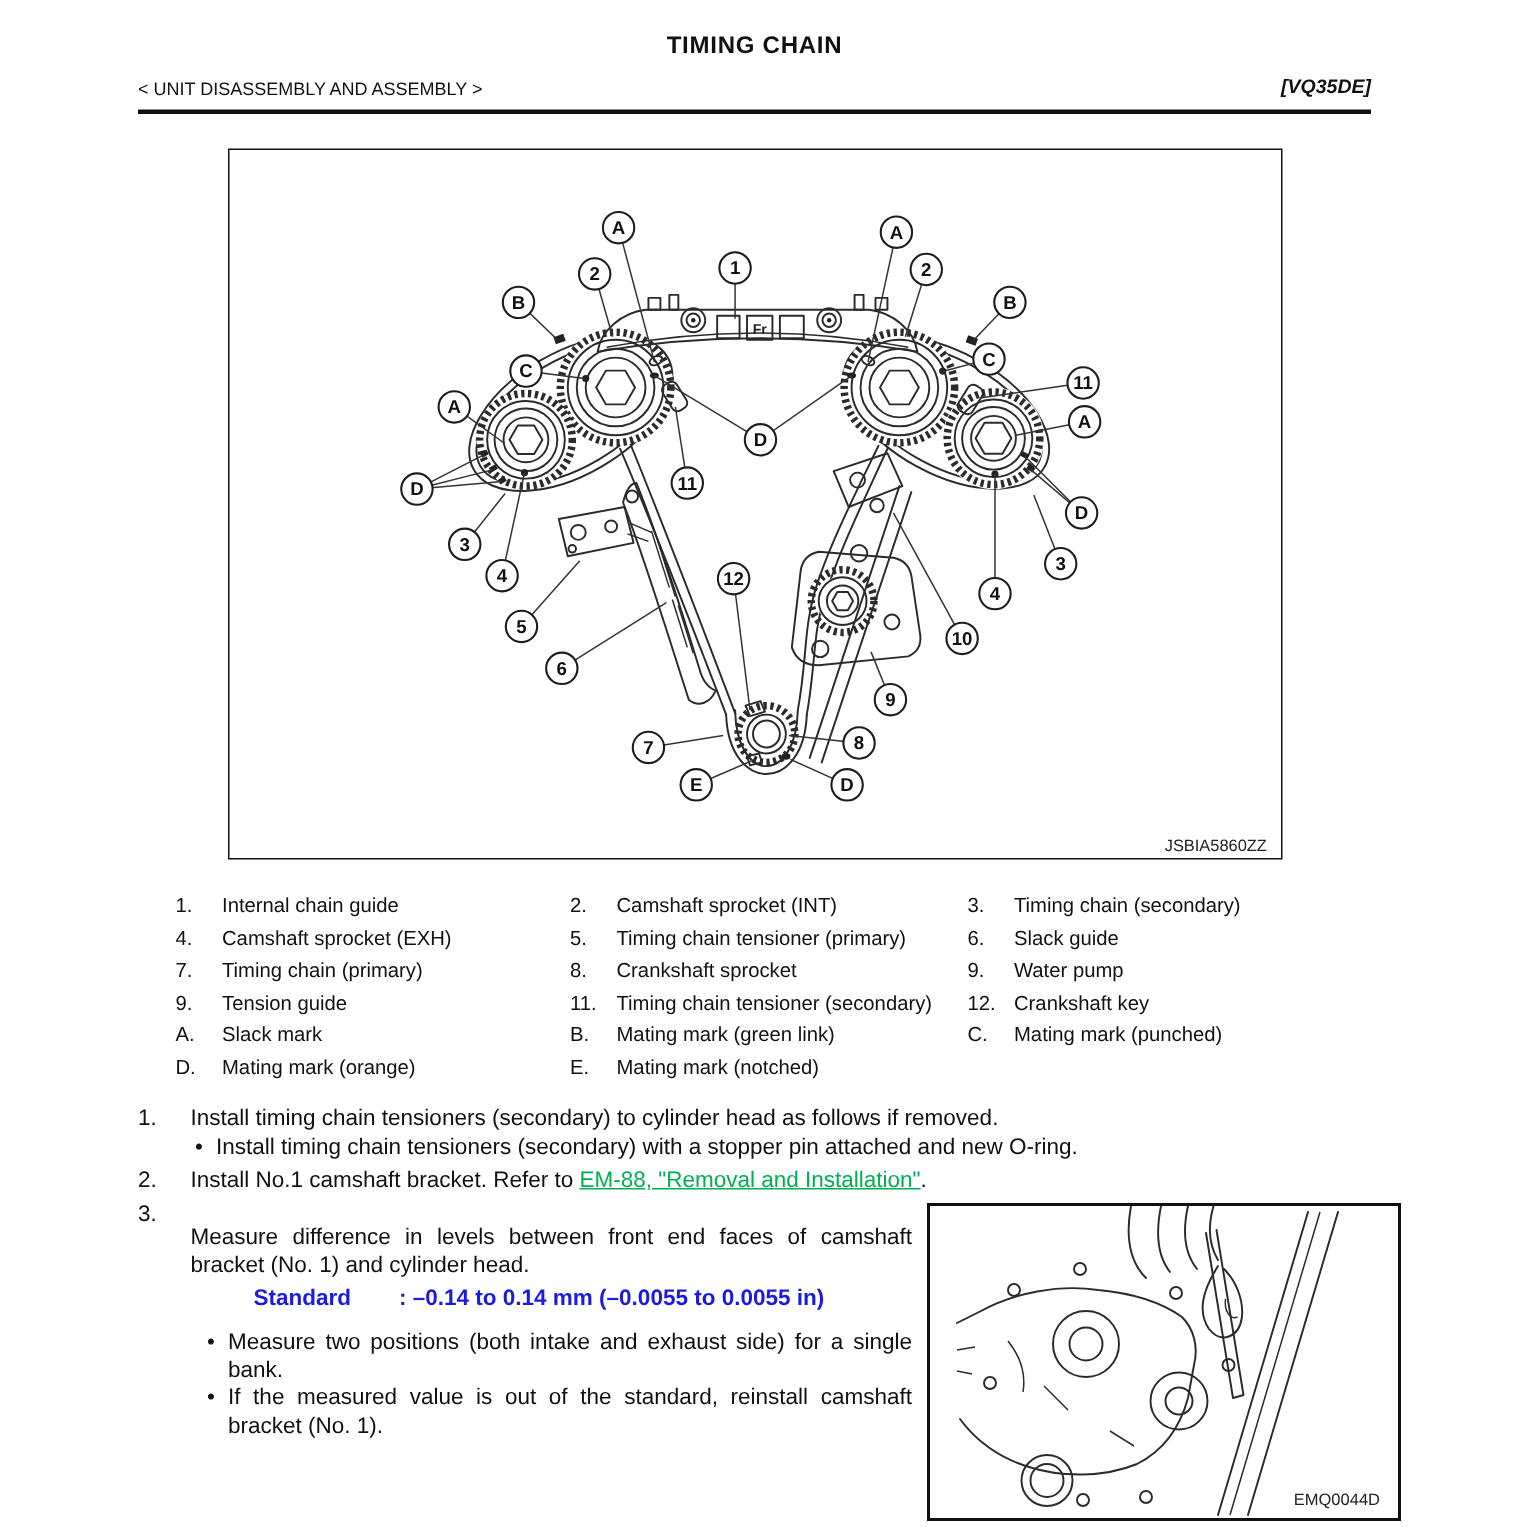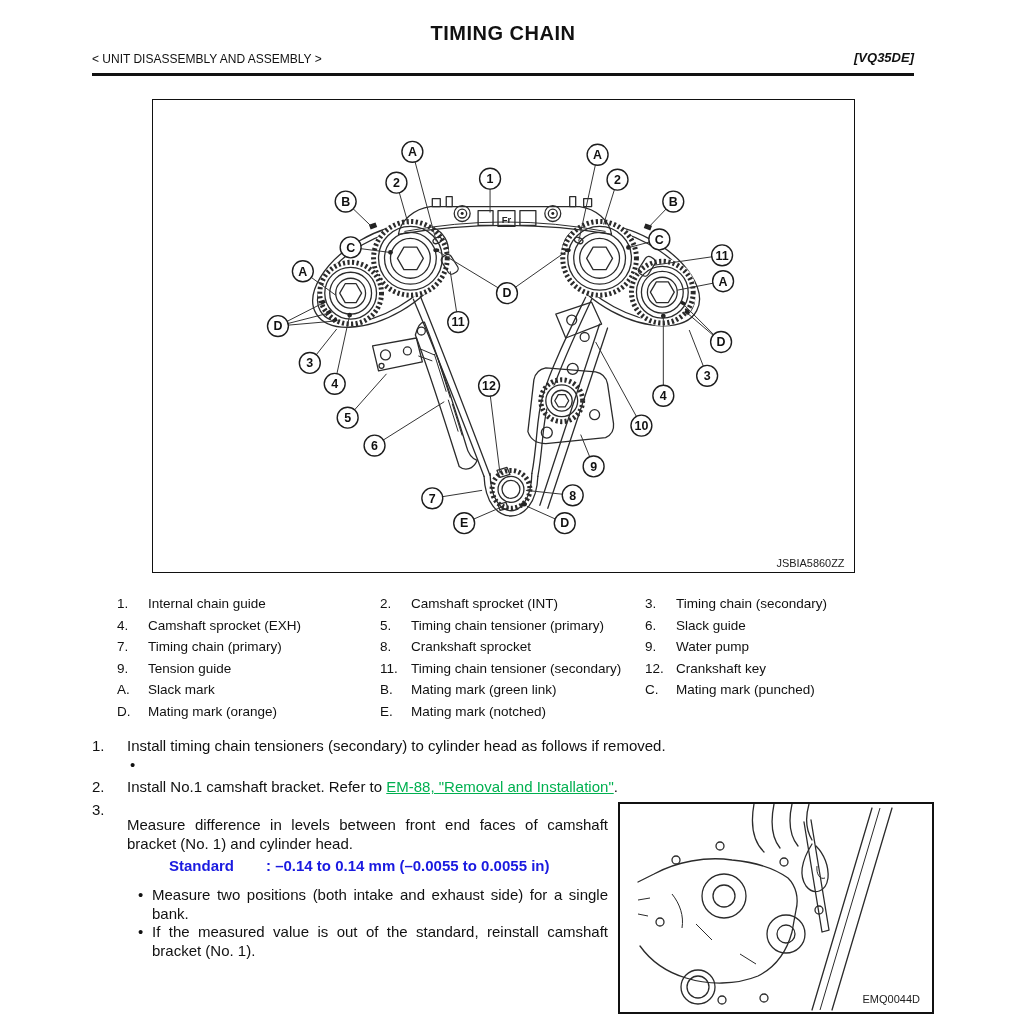--- a/index.html
+++ b/index.html
@@ -2,21 +2,21 @@
 <html><head>
 <meta charset="utf-8">
 <style>
   html,body{margin:0;padding:0;}
   body{
     width:1024px;height:1024px;position:relative;background:#ffffff;
     font-family:"Liberation Sans",sans-serif;color:#111;overflow:hidden;
   }
   .abs{position:absolute;}
   
-  #page-title{top:22px;left:92px;width:822px;text-align:center;font-size:20px;font-weight:bold;letter-spacing:.5px;}
+  #page-title{top:22px;left:92px;width:822px;text-align:center;font-size:16px;font-weight:bold;letter-spacing:.5px;}
   #page-subtitle{top:52px;left:92px;font-size:12px;}
   #engine-code{top:50px;right:110px;font-size:13px;font-weight:bold;font-style:italic;}
   #header-rule{top:73px;left:92px;width:822px;height:3px;background:#111;}
   
   #diagram-frame{left:152px;top:99px;width:703px;height:474px;border:1.5px solid #111;box-sizing:border-box;background:#fff;}
   #diagram-frame svg{display:block;width:100%;height:100%;}
   .art{stroke:#2b2b2b;stroke-width:1.3;fill:none;stroke-linecap:round;stroke-linejoin:round;}
   .thin{stroke:#2b2b2b;stroke-width:1;fill:none;}
   .teeth{fill:none;stroke:#2b2b2b;stroke-width:5;stroke-dasharray:2.2 2.4;}
   .wfill{fill:#fff;stroke:none;}
@@ -321,20 +321,21 @@
     <span>E.</span>
     <span>Mating mark (notched)</span>
   </div>
 
 <div class="abs step" style="top:736px;">
   <span class="stepnum">1.</span>
   <span class="steptext">Install timing chain tensioners (secondary) to cylinder head as follows if removed.</span>
 </div>
 <div class="abs bulletline" style="left:130px;top:755px;width:790px;">
   <span class="bchar">•</span>
+  <span>Install timing chain tensioners (secondary) with a stopper pin attached and new O-ring.</span>
 </div>
 <div class="abs step" style="top:777px;">
   <span class="stepnum">2.</span>
   <span class="steptext"><span>Install No.1 camshaft bracket. Refer to </span><a class="emlink" href="#">EM-88, "Removal and Installation"</a><span>.</span></span>
 </div>
 <div class="abs step" style="top:800px;">
   <span class="stepnum">3.</span>
   <span class="jwrap">Measure difference in levels between front end faces of cam­shaft bracket (No. 1) and cylinder head.</span>
 </div>
 

